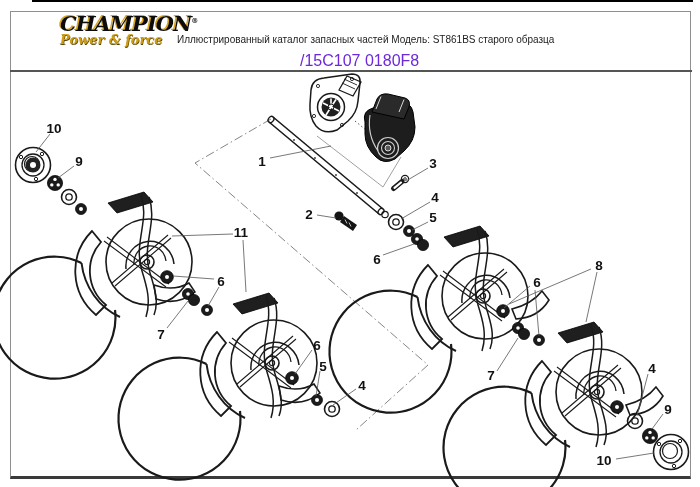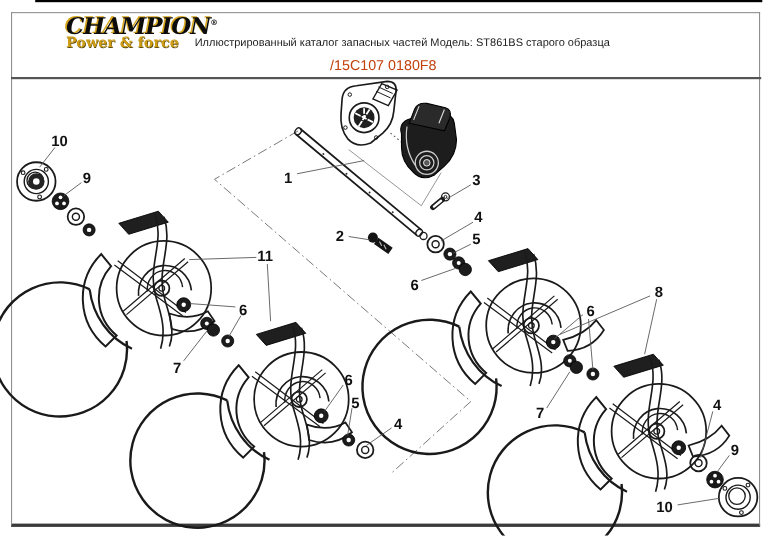--- a/index.html
+++ b/index.html
@@ -7,25 +7,25 @@
   .stage{position:relative;width:700px;height:487px;background:#fff;}
   .topbar{position:absolute;left:32px;top:0;width:661px;height:2px;background:#000;}
   .frame{position:absolute;left:10px;top:11px;width:681px;height:468px;
          border:1px solid #8f8f8f;border-bottom:3px solid #3a3a3a;box-sizing:border-box;}
   .sep{position:absolute;left:10px;top:70px;width:682px;border-top:2px solid #555;}
   .logo{position:absolute;left:26px;top:11px;width:100px;margin-left:34px;}
   .brand{font-family:"DejaVu Serif",serif;font-style:italic;font-weight:bold;
          font-size:21px;letter-spacing:-1px;color:#0c0c0c;white-space:nowrap;
          text-shadow:-1.5px -1px 0 #d8a71f;}
   .reg{font-size:7px;vertical-align:super;text-shadow:none;color:#0c0c0c;}
-  .tagline{font-family:"DejaVu Serif",serif;font-weight:bold;
+  .tagline{font-family:"DejaVu Serif",serif;font-style:italic;font-weight:bold;
            font-size:13px;color:#cf9d15;text-align:right;margin-top:-4px;
            text-shadow:0.5px 0.5px 0 #5a4a08;white-space:nowrap;}
   .title1{position:absolute;left:177px;top:34px;font-size:10px;color:#1c1c1c;white-space:nowrap;}
-  .title2{position:absolute;left:300px;top:52px;font-size:13px;color:#c2410c;white-space:nowrap;}
+  .title2{position:absolute;left:300px;top:52px;font-size:16px;color:#6d28d9;white-space:nowrap;}
   svg{position:absolute;left:0;top:0;}
   svg text.lbl{font-family:"Liberation Sans",sans-serif;font-size:13.5px;font-weight:600;fill:#111;text-anchor:middle;}
   .ln{stroke:#1a1a1a;fill:none;}
 </style>
 </head>
 <body>
 
 <div class="stage">
   <div class="topbar"></div>
   <div class="frame"></div>

